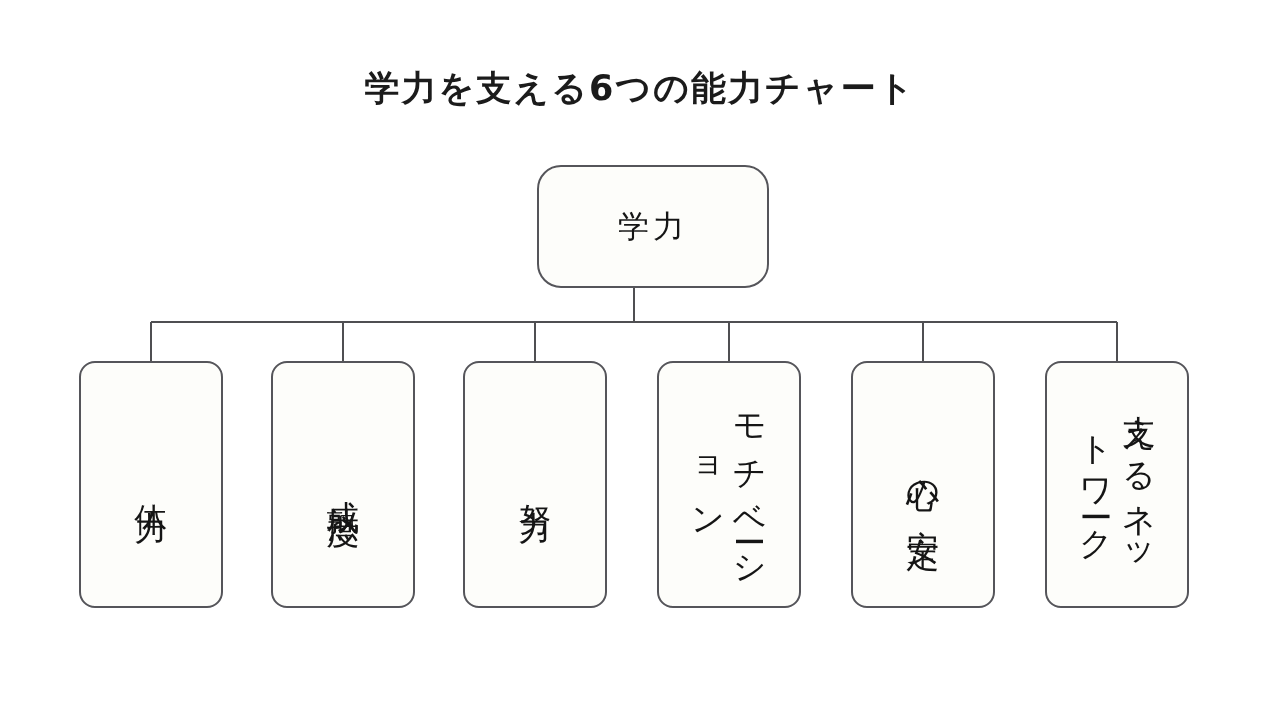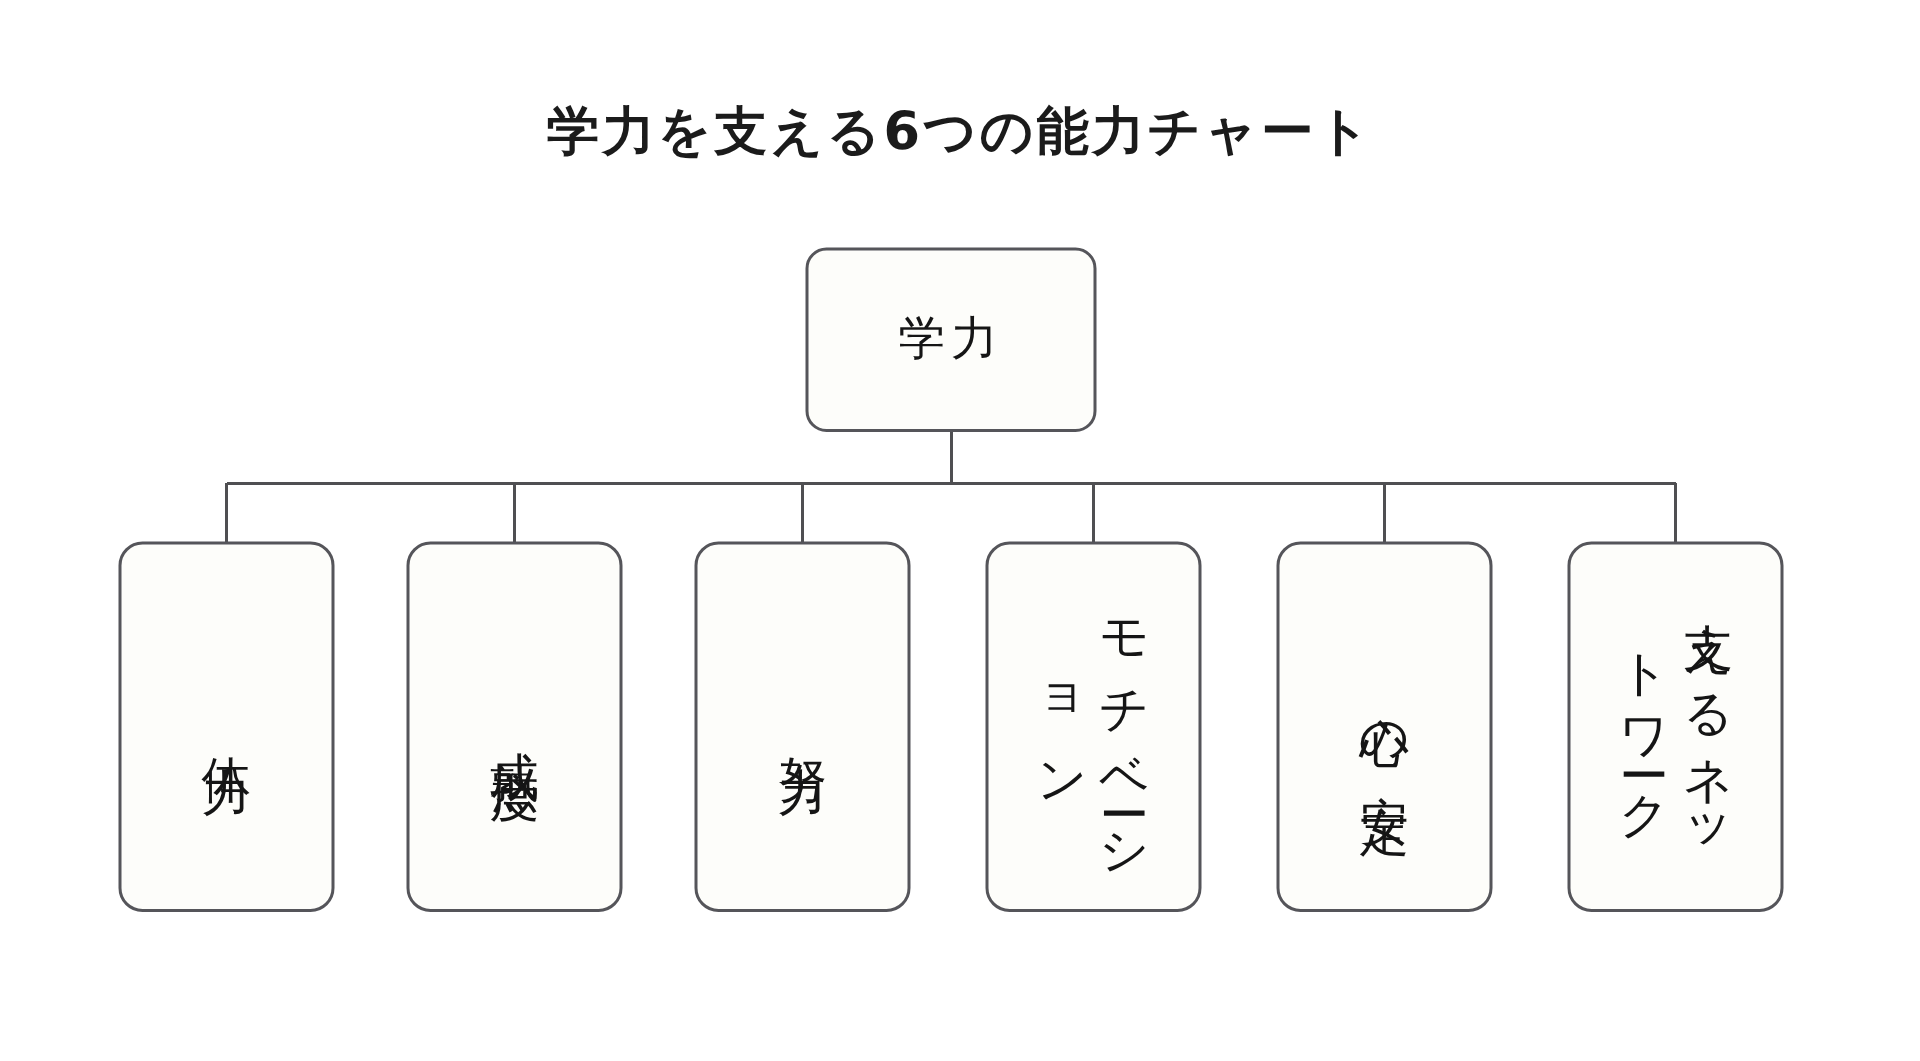--- a/index.html
+++ b/index.html
@@ -62,23 +62,23 @@
     border: 2px solid #55555a;
     border-radius: 16px;
     display: flex;
     align-items: center;
     justify-content: center;
   }
 
   .node-root {
     left: 537px;
     top: 165px;
-    width: 194px;
+    width: 232px;
     height: 123px;
-    border-radius: 14px;
+    border-radius: 24px;
   }
 
   .node-root .node-label {
     font-size: 31px;
     font-weight: 500;
     color: #151515;
     letter-spacing: 4px;
     line-height: 1.2;
     white-space: nowrap;
   }

